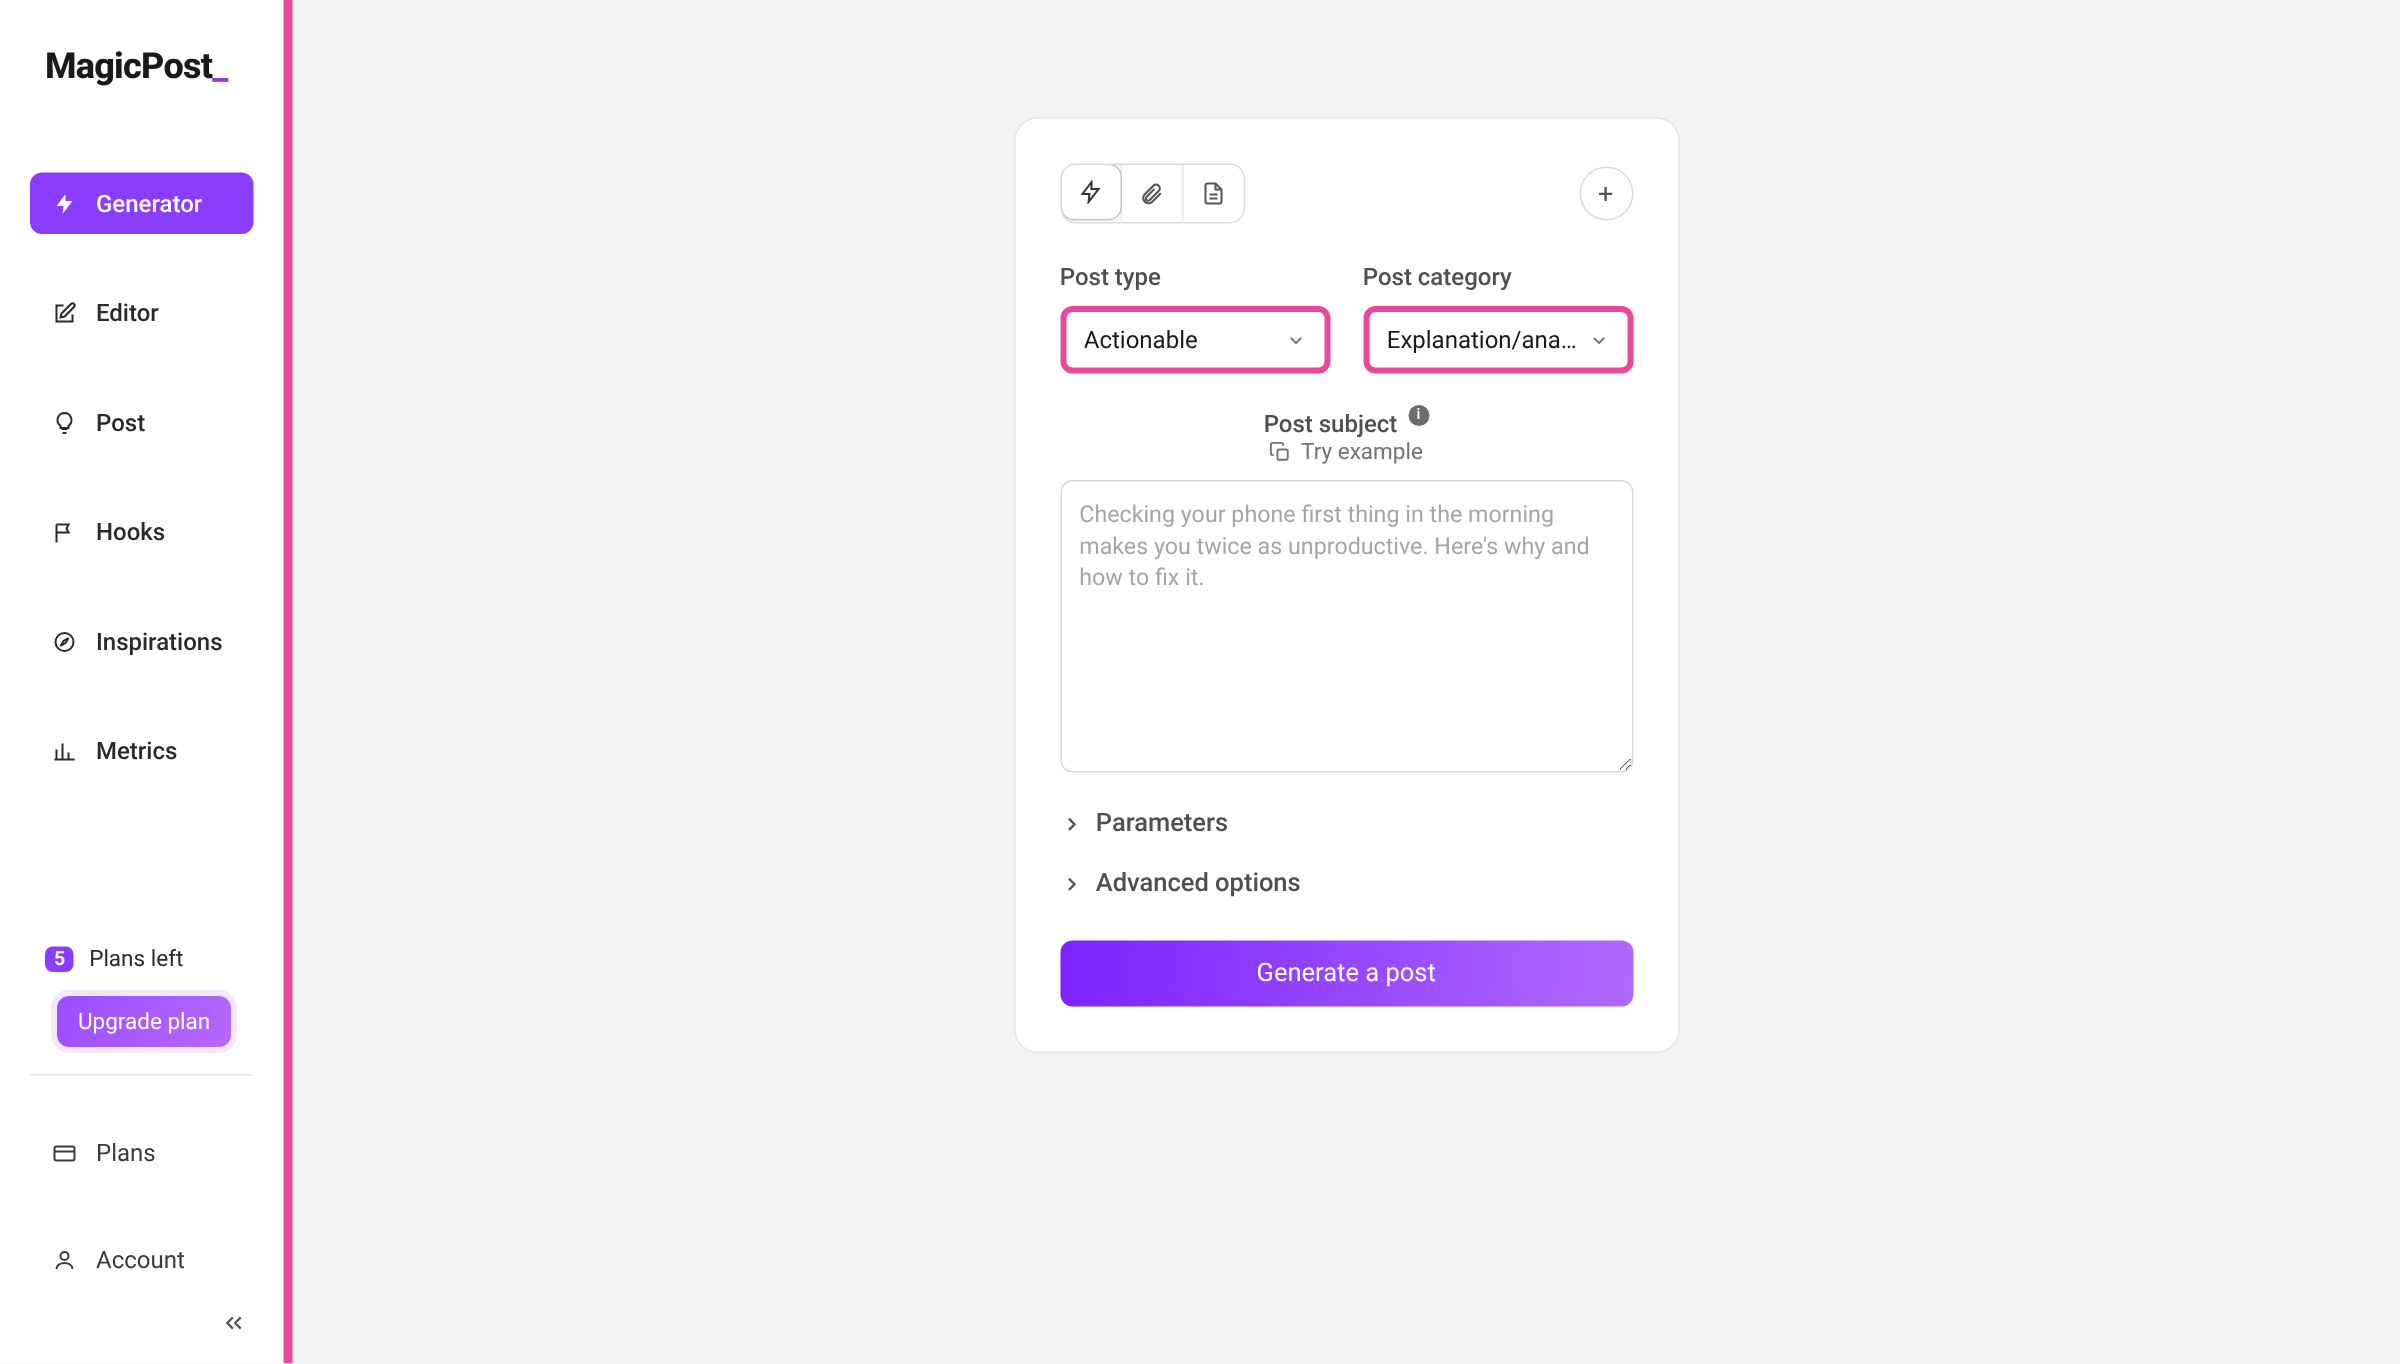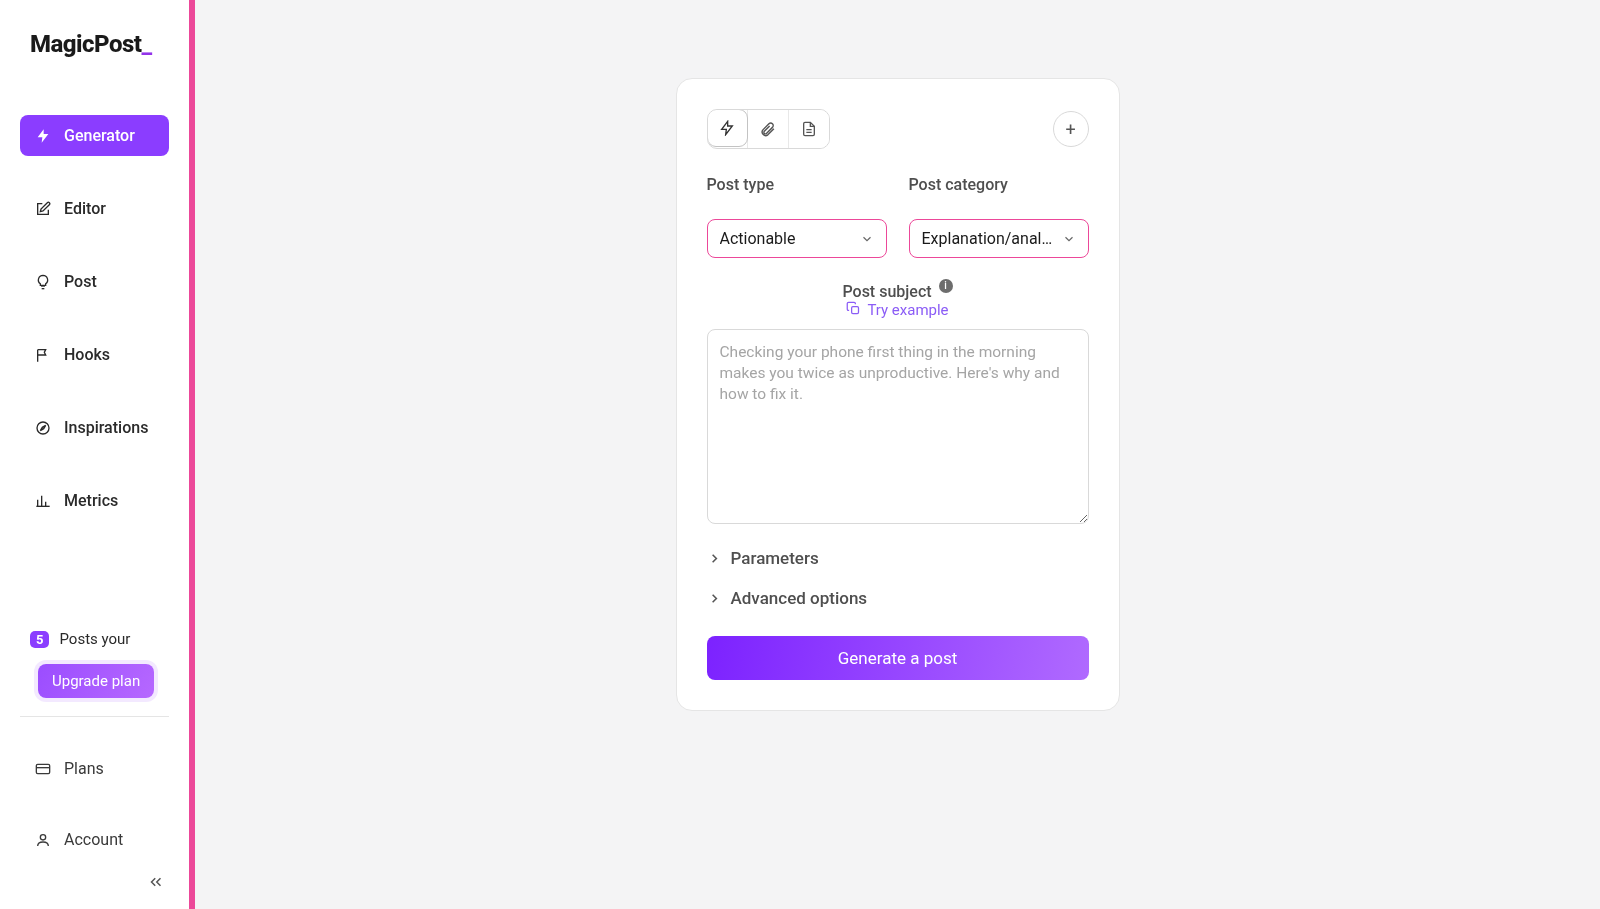--- a/index.html
+++ b/index.html
@@ -182,26 +182,26 @@
   margin-bottom: 24px;
 }
 .form-col {
   flex: 1;
   min-width: 0;
 }
 .label {
   font-size: 16px;
   color: #4f4f4f;
   font-weight: 500;
-  margin-bottom: 25px;
+  margin-bottom: 10px;
   display: block;
 }
 .select {
   width: 100%;
-  border: 1px solid #ec4899;
+  border: 4px solid #ec4899;
   border-radius: 8px;
   padding: 9px 12px;
   font-size: 16px;
   color: #1a1a1a;
   background: #fff;
   display: flex;
   justify-content: space-between;
   align-items: center;
   cursor: pointer;
 }
@@ -227,23 +227,23 @@
   color: #fff;
   font-size: 10px;
   display: inline-flex;
   align-items: center;
   justify-content: center;
   position: relative;
   top: -6px;
 }
 .try-example {
   display: flex;
-  align-items: flex-start;
+  align-items: center;
   gap: 6px;
-  color: #8b5cf6;
+  color: #737373;
   font-size: 15px;
   cursor: pointer;
 }
 .textarea {
   width: 100%;
   min-height: 195px;
   border: 1px solid #d9d9d9;
   border-radius: 8px;
   padding: 12px;
   font-size: 15.5px;
@@ -347,21 +347,21 @@
             <line x1="2" y1="20" x2="22" y2="20"></line>
           </svg>
       </span>
       <span>Metrics</span>
     </div>
   </nav>
 
   <div class="sidebar-bottom">
     <div class="posts-left">
       <span class="posts-left-badge">5</span>
-      <span class="posts-left-text">Posts your</span>
+      <span class="posts-left-text">Plans left</span>
     </div>
     <button class="upgrade-btn">Upgrade plan</button>
     <div class="divider"></div>
     <div class="bottom-nav">
       <div class="nav-item">
         <span class="icon">
           <svg width="16" height="16" viewBox="0 0 24 24" fill="none" stroke="currentColor" stroke-width="2">
               <rect x="2" y="5" width="20" height="14" rx="2"></rect>
               <line x1="2" y1="10" x2="22" y2="10"></line>
             </svg>

